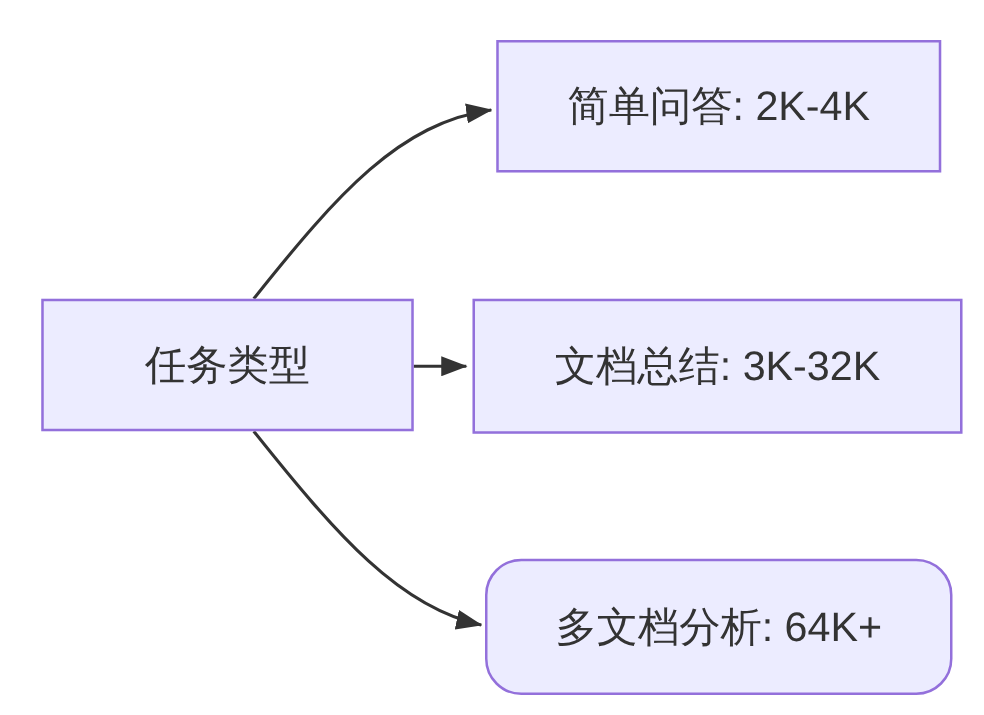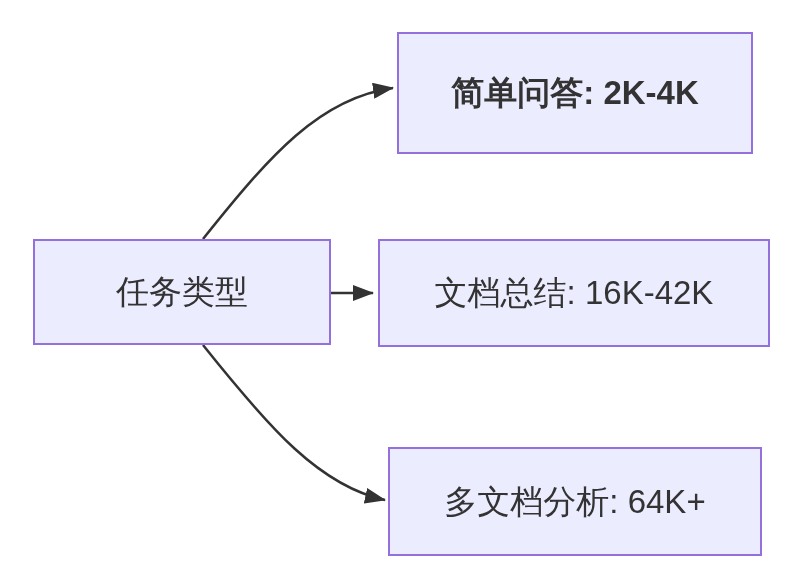--- a/index.html
+++ b/index.html
@@ -43,23 +43,23 @@
     justify-content: center;
     text-align: center;
   }
   .node-label {
     color: var(--text, #333333);
     font-size: 33px;
     line-height: 1.2;
     white-space: nowrap;
   }
   .node-root   { left: 33px;  top: 239px; width: 298px; height: 106px; }
-  .node-top    { left: 397px; top: 32px;  width: 356px; height: 122px; font-weight: bold; }
+  .node-top    { left: 397px; top: 32px;  width: 356px; height: 106px; }
   .node-mid    { left: 378px; top: 239px; width: 392px; height: 108px; }
-  .node-bottom { left: 388px; top: 447px; width: 374px; height: 109px; }
+  .node-bottom { left: 388px; top: 447px; width: 374px; height: 109px; border-radius: 29px; }
 </style>
 </head>
 <body>
 
 <div class="canvas">
 
   <svg class="edges-layer" viewBox="0 0 787 572" xmlns="http://www.w3.org/2000/svg">
     <defs>
       <marker id="arrow" markerUnits="userSpaceOnUse" markerWidth="21" markerHeight="16" refX="20" refY="8" orient="auto">
         <path class="arrowhead" d="M0,0 L21,8 L0,16 Z"></path>
@@ -72,20 +72,20 @@
 
   <div class="node node-root">
     <span class="node-label">任务类型</span>
   </div>
 
   <div class="node node-top">
     <span class="node-label">简单问答: 2K-4K</span>
   </div>
 
   <div class="node node-mid">
-    <span class="node-label">文档总结: 16K-42K</span>
+    <span class="node-label">文档总结: 3K-32K</span>
   </div>
 
   <div class="node node-bottom">
     <span class="node-label">多文档分析: 64K+</span>
   </div>
 
 </div>
 
 </body></html>

